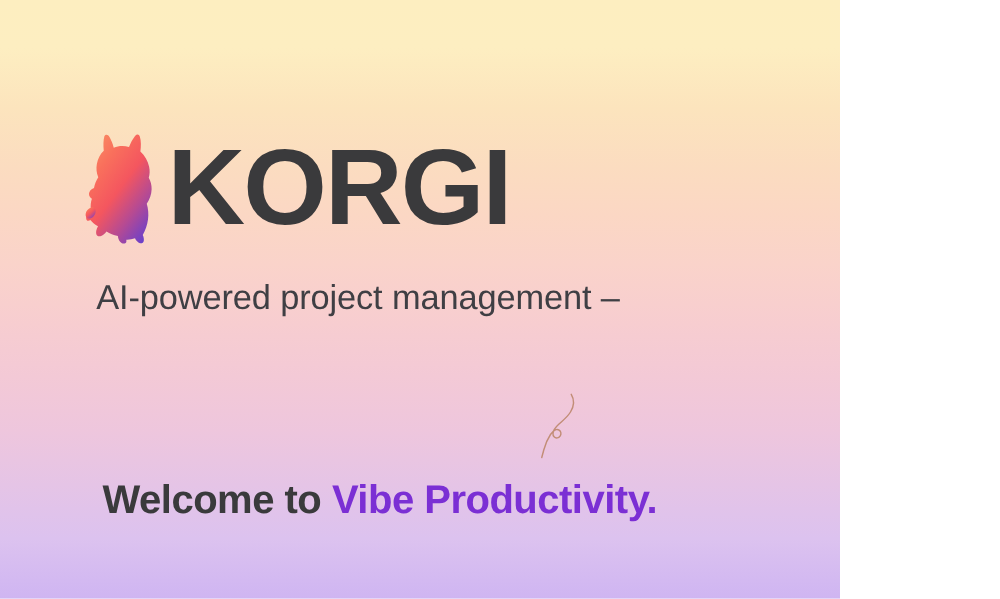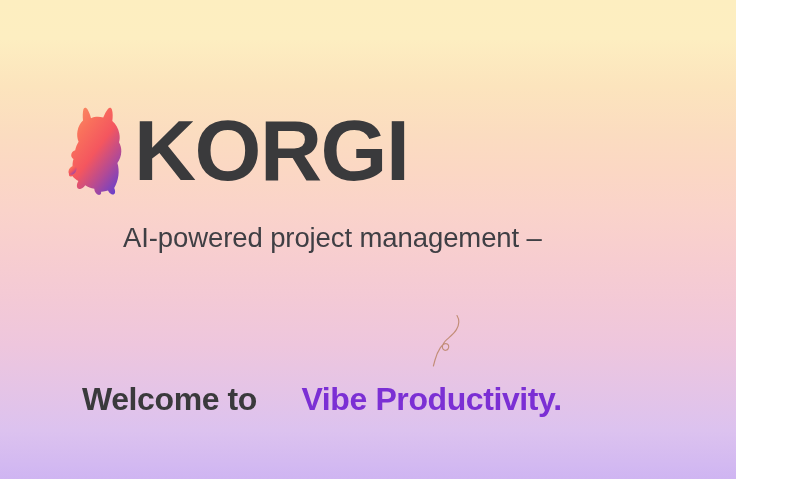--- a/index.html
+++ b/index.html
@@ -3,21 +3,21 @@
 <meta charset="utf-8">
 <style>
   html, body {
     margin: 0;
     padding: 0;
     background: #ffffff;
   }
 
   #screen {
     position: relative;
-    width: 736px;
+    width: 672px;
     height: 479px;
     overflow: hidden;
     font-family: "Liberation Sans", sans-serif;
     background: linear-gradient(
       180deg,
       #fdeec0 0%,
       #fdeec1 8%,
       #fce4bd 18%,
       #fbdcc0 28%,
       #fbd7c4 36%,
@@ -63,21 +63,21 @@
     position: absolute;
     left: 77px;
     top: 220px;
     font-size: 27.5px;
     line-height: 1.29;
     font-weight: 400;
     color: #3f3f44;
     letter-spacing: -0.1px;
     white-space: nowrap;
   }
-  #tagline .tl-line { display: block; margin-left: 46px; }
+  #tagline .tl-line { display: block; }
 
   
   #flourish {
     position: absolute;
     left: 424px;
     top: 312px;
     width: 56px;
     height: 56px;
     pointer-events: none;
   }
@@ -87,21 +87,21 @@
     position: absolute;
     left: 82px;
     top: 382px;
     font-size: 32px;
     line-height: 1.1;
     font-weight: 700;
     letter-spacing: -0.4px;
     color: #3a3a3c;
     white-space: nowrap;
   }
-  #welcome .accent { color: #7b2fd4; margin-left: 36px; }
+  #welcome .accent { color: #7b2fd4; }
 </style>
 </head>
 <body>
 
 <div id="screen">
 
   <div id="logo-row">
 
     <svg id="corgi-mark" viewBox="0 0 58 90" aria-hidden="true">
       <defs>

